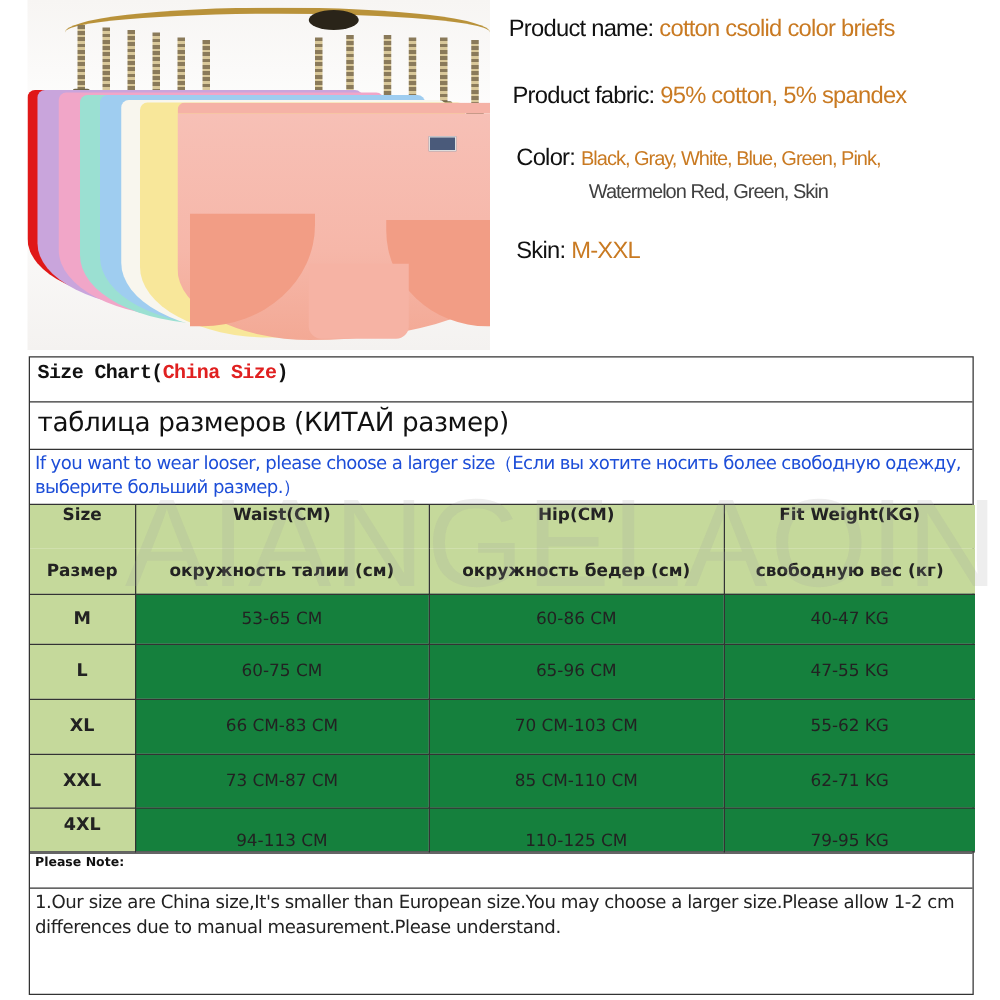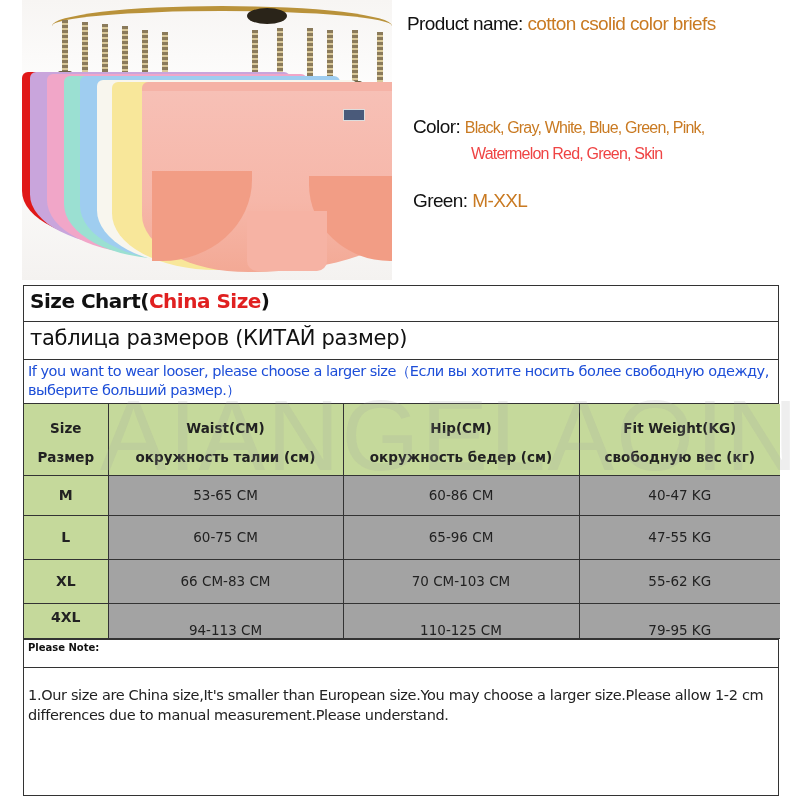--- a/index.html
+++ b/index.html
@@ -56,71 +56,71 @@
 
   
   .info { position: absolute; left: 0; top: 0; width: 800px; height: 280px; }
   .info-line {
     position: absolute; font-family: "Liberation Sans", sans-serif;
     font-size: 19px; letter-spacing: -0.6px; white-space: nowrap; color: #111;
   }
   .info-line .val { color: #c97a22; }
   .info-line.small .val { font-size: 16px; letter-spacing: -0.8px; }
   .color-cont { position: absolute; left: 471px; top: 145px; font-family: "Liberation Sans", sans-serif;
-    font-size: 16px; letter-spacing: -0.8px; color: #ef4444; white-space: nowrap; }
+    font-size: 16px; letter-spacing: -0.8px; color: #404040; white-space: nowrap; }
 
   
   .chart {
     position: absolute; left: 23px; top: 285px; width: 756px; height: 511px;
     border: 1.5px solid #333; font-family: "DejaVu Sans", sans-serif;
   }
   .watermark {
     position: absolute; left: 100px; top: 378px; width: 600px; text-align: left;
     font-family: "Liberation Sans", sans-serif; font-size: 100px; letter-spacing: 2px;
     color: rgba(160,160,160,0.18); pointer-events: none; white-space: nowrap; z-index: 5;
   }
   .row-title {
     height: 36px; border-bottom: 1.5px solid #333; padding: 3px 6px;
-    font-size: 20px; font-weight: bold; letter-spacing: -0.5px;
+    font-size: 16px; font-weight: bold; letter-spacing: -0.5px; font-family: Liberation Mono, monospace;
   }
   .row-title .red { color: #e02020; }
   .row-sub {
     height: 38px; border-bottom: 1.5px solid #333; padding: 4px 6px;
     font-size: 21px; letter-spacing: -0.3px;
   }
   .row-warn {
     height: 44px; border-bottom: 1.5px solid #333; padding: 2px 4px;
     font-size: 14.5px; line-height: 19px; color: #1d4ed8; letter-spacing: -0.5px;
   }
   table.sizes { border-collapse: collapse; width: 100%; table-layout: fixed; }
   table.sizes td, table.sizes th {
     border: 1.5px solid #333; text-align: center; font-size: 13.5px; color: #222;
   }
   table.sizes tr:first-child th { border-top: none; }
   table.sizes th:first-child, table.sizes td:first-child { border-left: none; }
   table.sizes th:last-child, table.sizes td:last-child { border-right: none; }
   table.sizes th { background: #c5d99b; font-weight: bold; height: 35px; }
-  table.sizes th.h1 { padding-top: 16px; vertical-align: top; height: 35px; border-bottom: none; }
+  table.sizes th.h1 { padding-top: 0; vertical-align: top; height: 35px; border-bottom: none; }
   table.sizes th.h2 { vertical-align: middle; height: 36px; border-top: none; margin-left: 30px; }
   table.sizes td.size { background: #c5d99b; font-weight: bold; font-size: 14px; }
-  table.sizes td { background: #a3a3a3; }
+  table.sizes td { background: #15803d; }
   table.sizes tr.r1 td { height: 40px; }
   table.sizes tr.r2 td { height: 44px; }
   table.sizes tr.r3 td { height: 44px; }
   table.sizes tr.r4 td { height: 43px; }
   table.sizes tr.r5 td { height: 44px; }
   table.sizes tr.r6 td { height: 35px; }
   table.sizes tr.r6 td.val { vertical-align: bottom; padding-bottom: 0; }
   table.sizes tr.r6 td.size { vertical-align: top; padding-top: 5px; }
   .note-head {
     height: 29px; border-top: 1.5px solid #333; border-bottom: 1.5px solid #333;
     padding: 2px 4px; font-size: 10px; font-weight: bold;
   }
   .note-body {
-    padding: 17px 4px; font-size: 14.5px; line-height: 20px; letter-spacing: -0.35px; color: #222;
+    padding: 1px 4px; font-size: 14.5px; line-height: 20px; letter-spacing: -0.35px; color: #222;
   }
   col.c1 { width: 84px; } col.c2 { width: 235px; } col.c3 { width: 236px; } col.c4 { width: 201px; }
 </style>
 </head>
 <body>
 
 <div class="photo" title="colorful cotton briefs on hanger">
   <div class="hanger-bar"></div>
   <div class="hanger-knob"></div>
   <div class="clip" style="left:40px;top:20px"></div>
@@ -148,27 +148,31 @@
       <div class="crotch"></div>
     <div class="tag"></div>
   </div>
 </div>
 
 <div class="info">
   <div class="info-line" style="left:407px;top:13px">
     <span>Product name:</span>
     <span class="val">cotton csolid color briefs</span>
   </div>
+  <div class="info-line" style="left:410px;top:66px">
+    <span>Product fabric:</span>
+    <span class="val">95% cotton, 5% spandex</span>
+  </div>
   <div class="info-line small" style="left:413px;top:116px">
     <span>Color:</span>
     <span class="val">Black, Gray, White, Blue, Green, Pink,</span>
   </div>
   <div class="color-cont">Watermelon Red, Green, Skin</div>
   <div class="info-line" style="left:413px;top:190px">
-    <span>Green:</span>
+    <span>Skin:</span>
     <span class="val">M-XXL</span>
   </div>
 </div>
 
 <div class="chart">
   <div class="row-title">
     <span>Size Chart(</span><span class="red">China Size</span><span>)</span>
   </div>
   <div class="row-sub">таблица размеров (КИТАЙ размер)</div>
   <div class="row-warn">If you want to wear looser, please choose a larger size（Если вы хотите носить более свободную одежду, выберите больший размер.）</div>
@@ -204,20 +208,26 @@
       <td class="val">60-75 CM</td>
       <td class="val">65-96 CM</td>
       <td class="val">47-55 KG</td>
     </tr>
     <tr class="r3">
       <td class="size">XL</td>
       <td class="val">66 CM-83 CM</td>
       <td class="val">70 CM-103 CM</td>
       <td class="val">55-62 KG</td>
     </tr>
+    <tr class="r4">
+      <td class="size">XXL</td>
+      <td class="val">73 CM-87 CM</td>
+      <td class="val">85 CM-110 CM</td>
+      <td class="val">62-71 KG</td>
+    </tr>
     <tr class="r6">
       <td class="size">4XL</td>
       <td class="val">94-113 CM</td>
       <td class="val">110-125 CM</td>
       <td class="val">79-95 KG</td>
     </tr>
   </tbody>
     </table>
 
   <div class="note-head">Please Note:</div>

